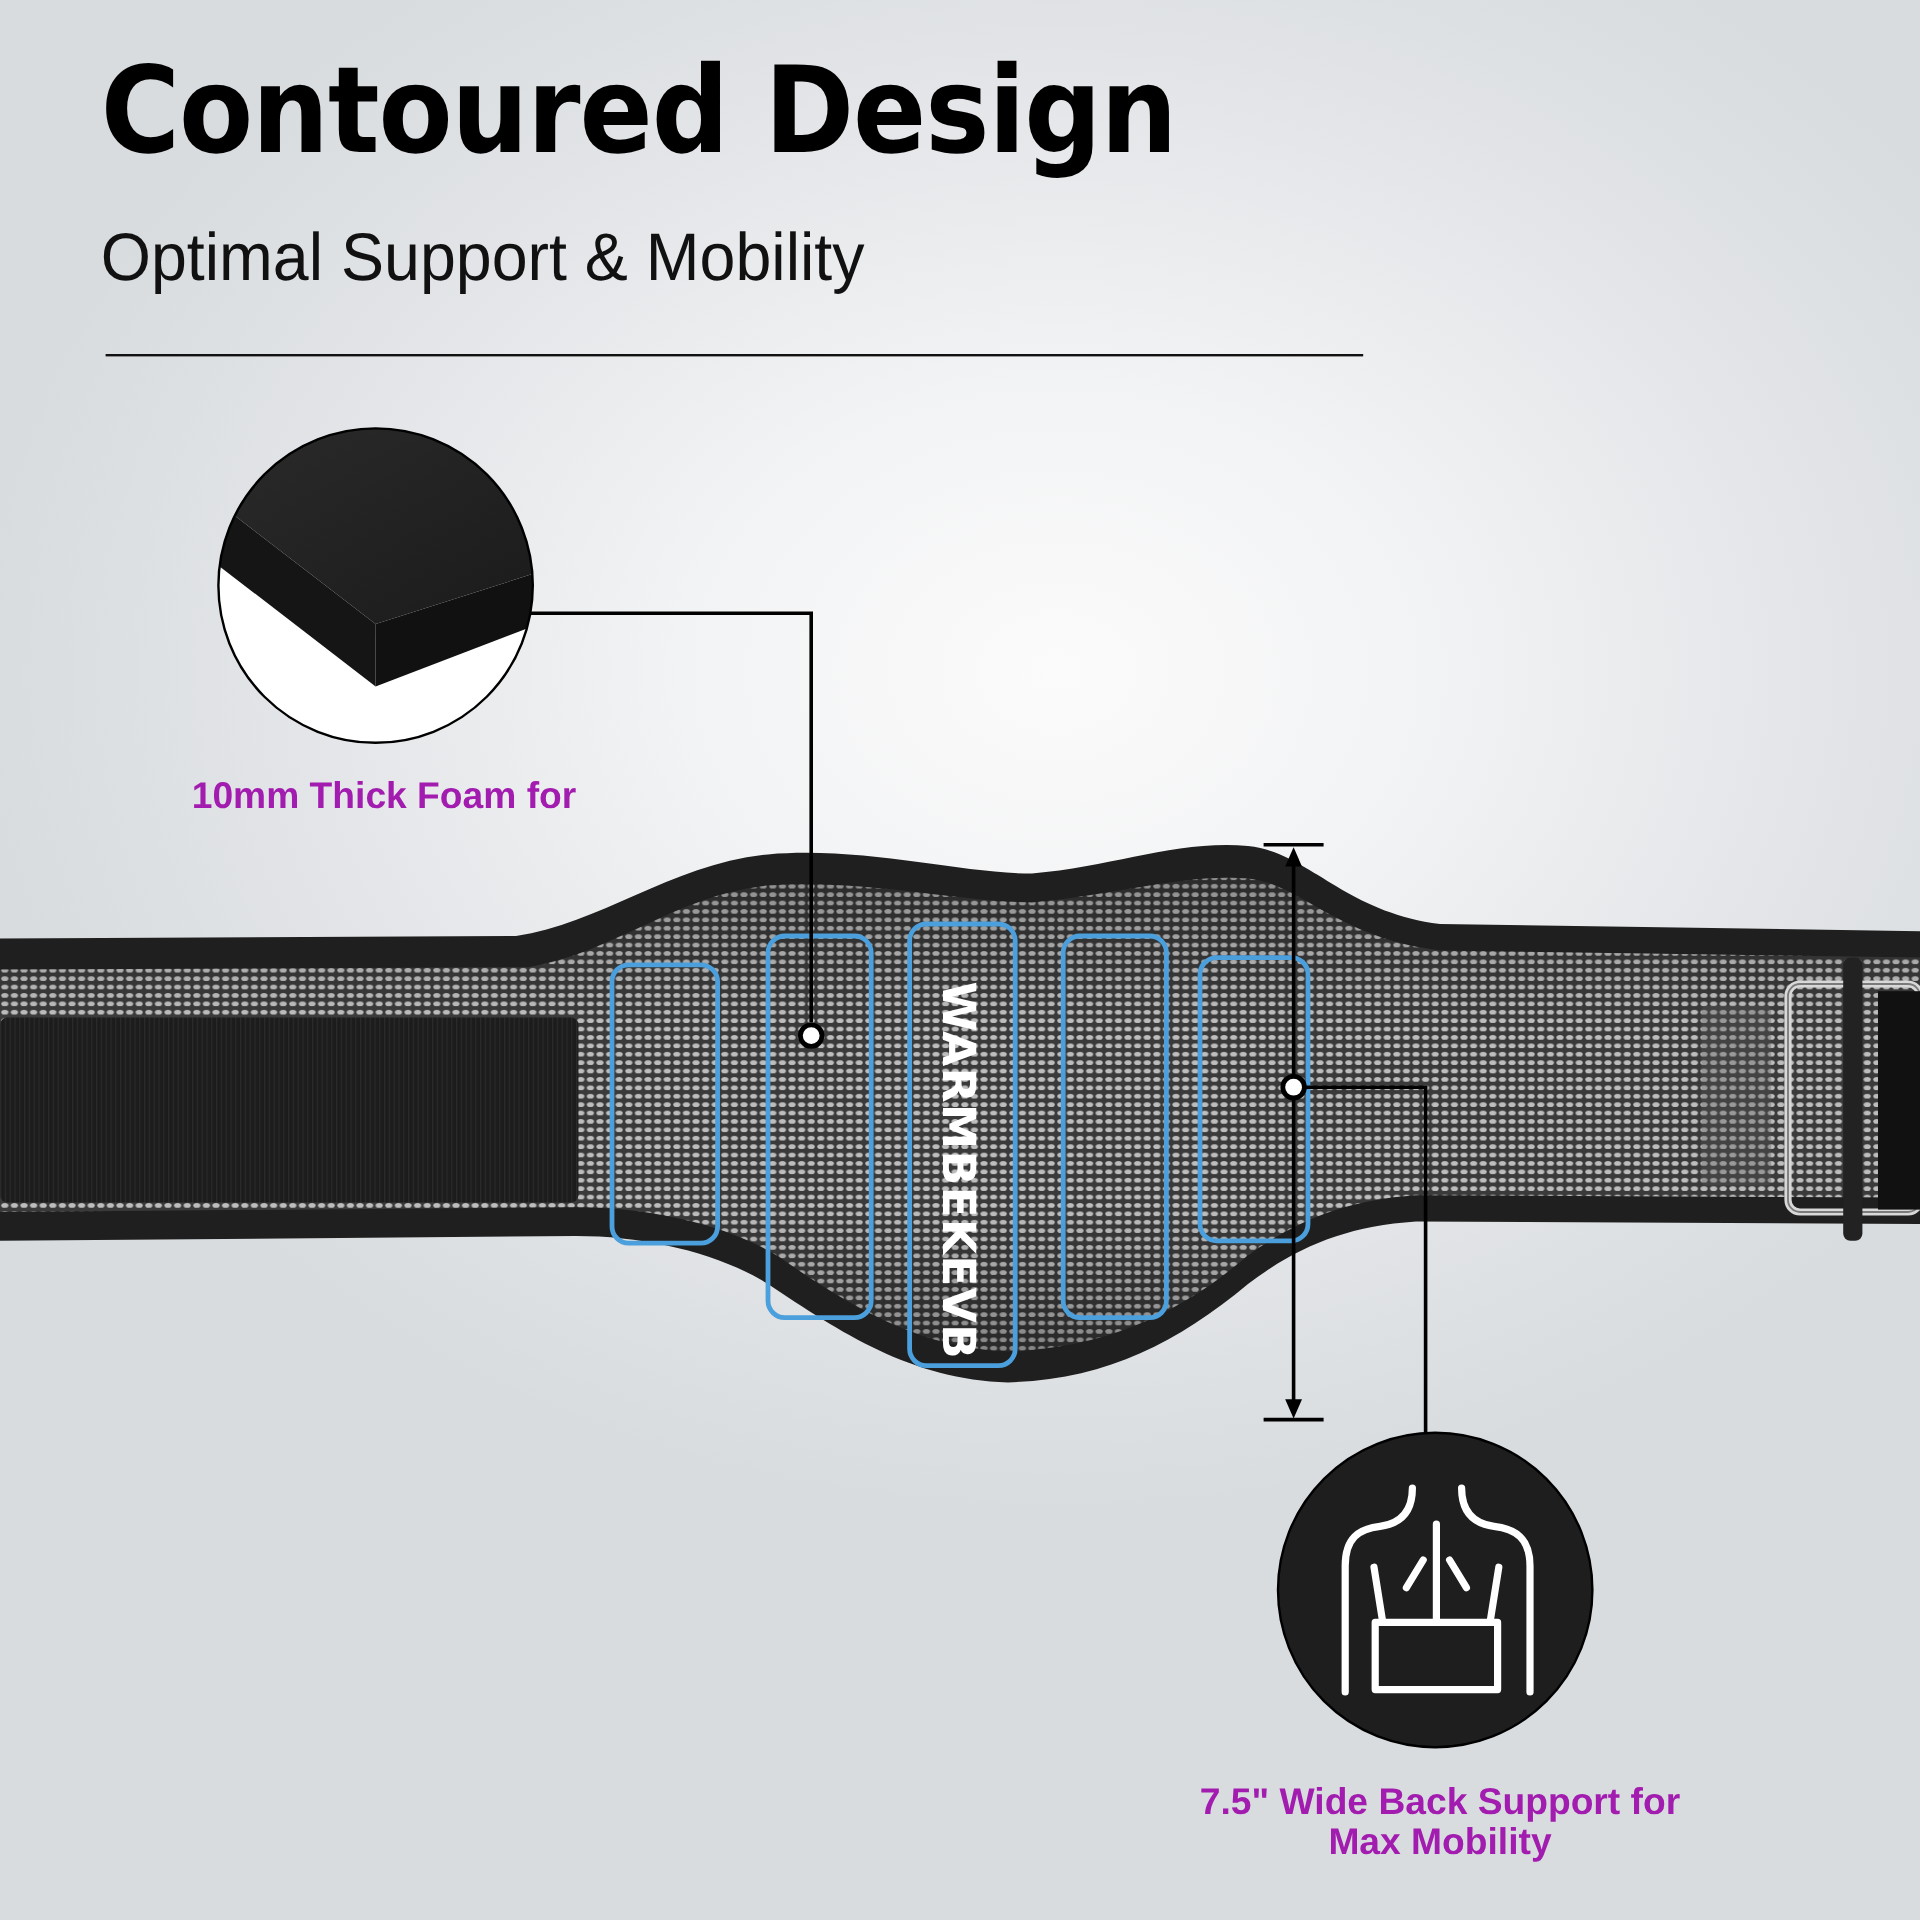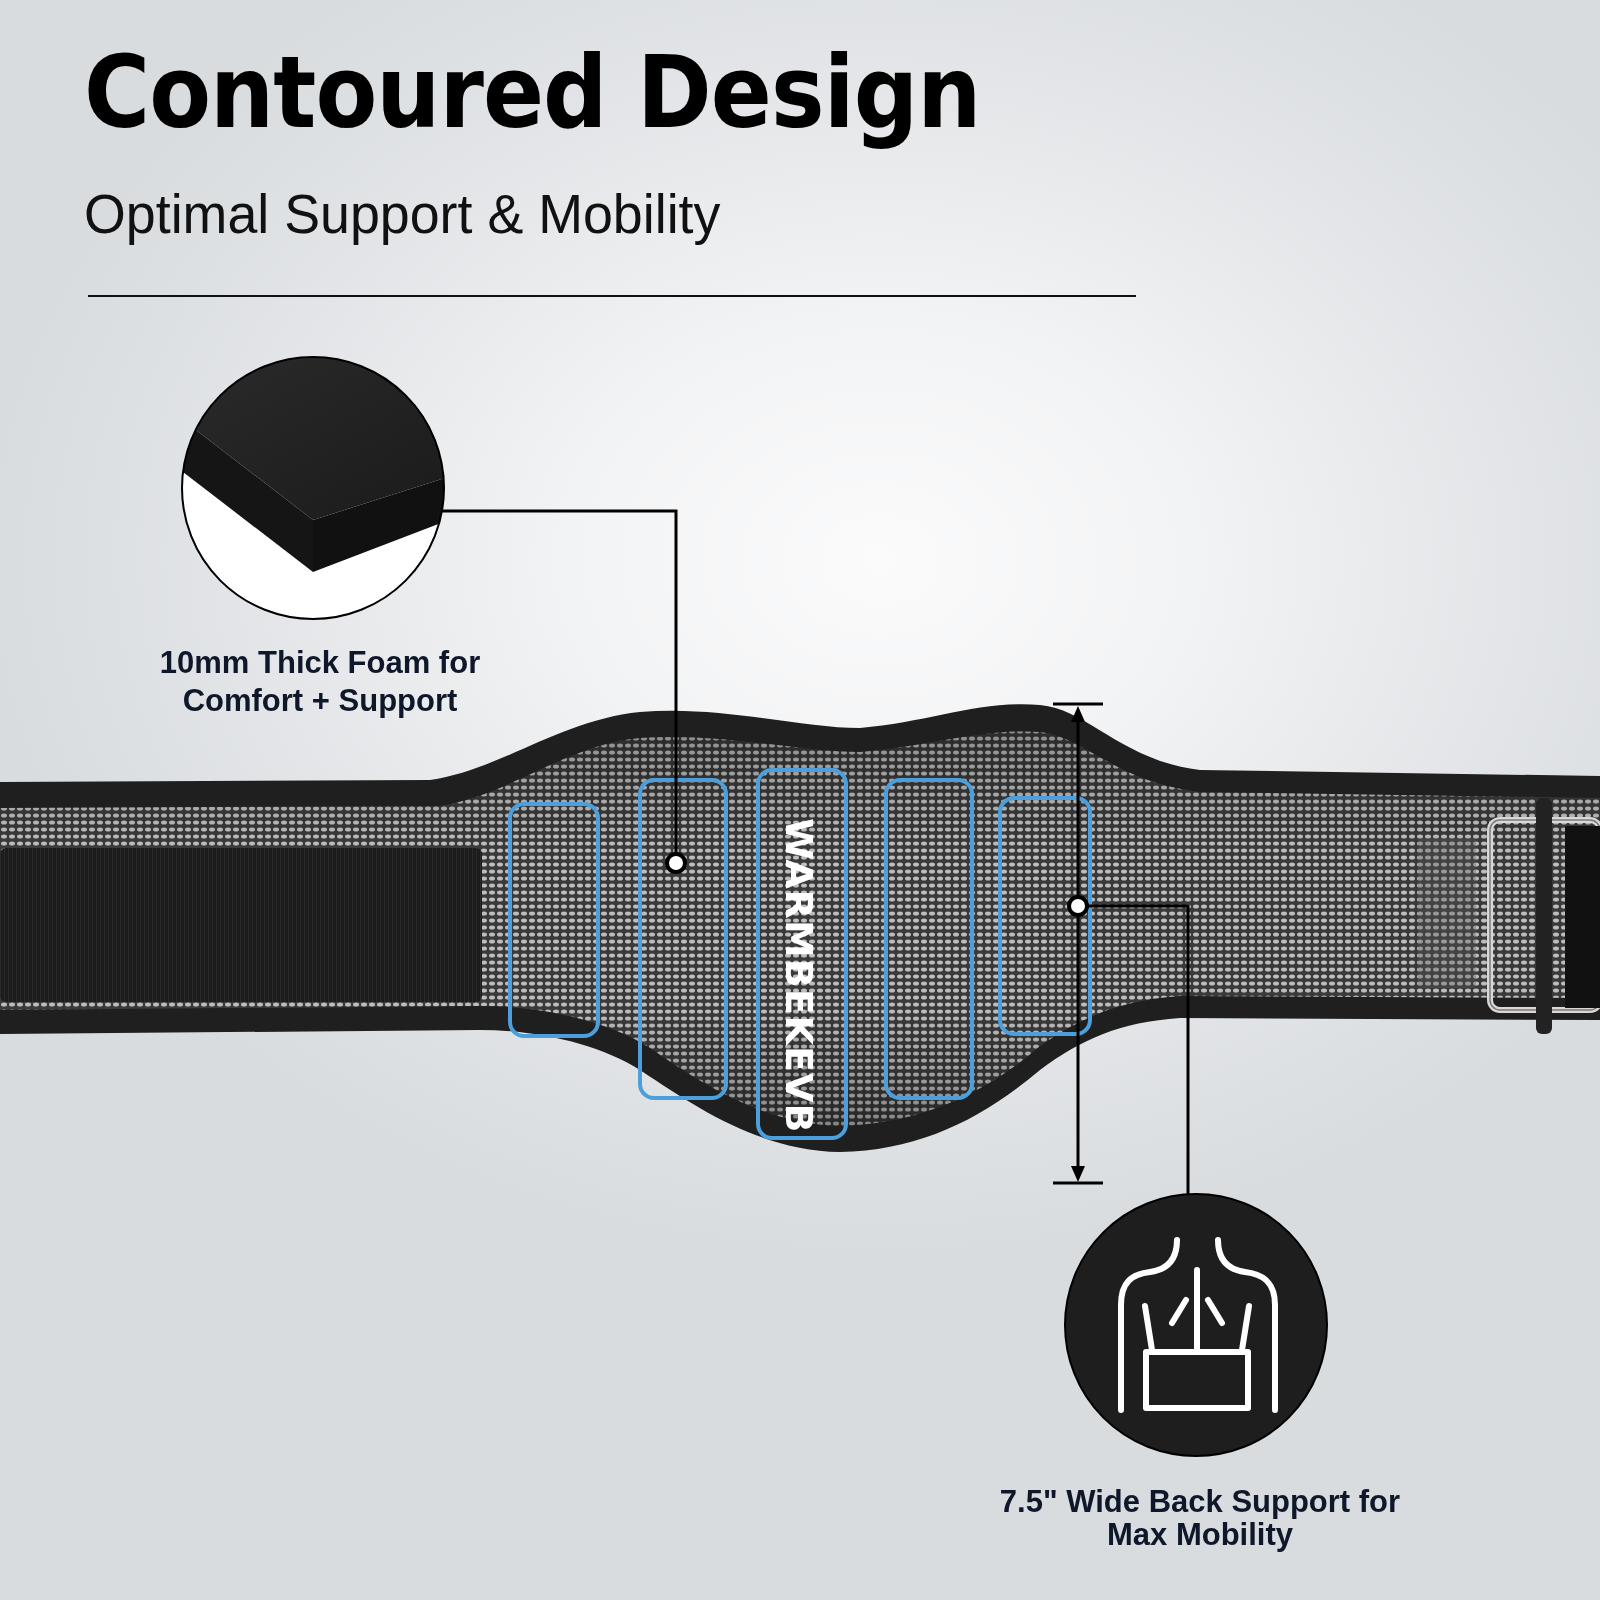--- a/index.html
+++ b/index.html
@@ -15,21 +15,21 @@
     transform: scaleX(0.9); transform-origin:left top;
   }
   .subtitle {
     position:absolute; left:84px; top:183px;
     font-family: "Liberation Sans", sans-serif; font-size:56px; color:#111; line-height:1.1;
     transform: scaleX(0.96); transform-origin:left top;
   }
   .divider { position:absolute; left:88px; top:295px; width:1048px; height:2px; background:#111; }
   .label {
     position:absolute; font-family:"Liberation Sans", sans-serif; font-weight:bold;
-    color:#0f172a; text-align:center; line-height:1.24;
+    color:#a21caf; text-align:center; line-height:1.24;
   }
   .label-foam { left:120px; top:644px; width:400px; font-size:31px; }
   .label-back { left:940px; top:1486px; width:520px; font-size:31px; line-height:1.05; }
   svg.scene { position:absolute; left:0; top:0; }
 </style>
 </head>
 <body>
 
 <div class="title">Contoured Design</div>
 <div class="subtitle">Optimal Support &amp; Mobility</div>
@@ -130,18 +130,17 @@
       <line x1="1145" y1="1306" x2="1152" y2="1350"></line>
       <line x1="1249" y1="1306" x2="1242" y2="1350"></line>
 
       <rect x="1146" y="1352" width="102" height="56"></rect>
     </g>
   </g>
 </svg>
 
 <div class="label label-foam">
   <div>10mm Thick Foam for</div>
-  <div>Comfort + Support</div>
 </div>
 <div class="label label-back">
   <div>7.5" Wide Back Support for</div>
   <div>Max Mobility</div>
 </div>
 
 </body></html>

